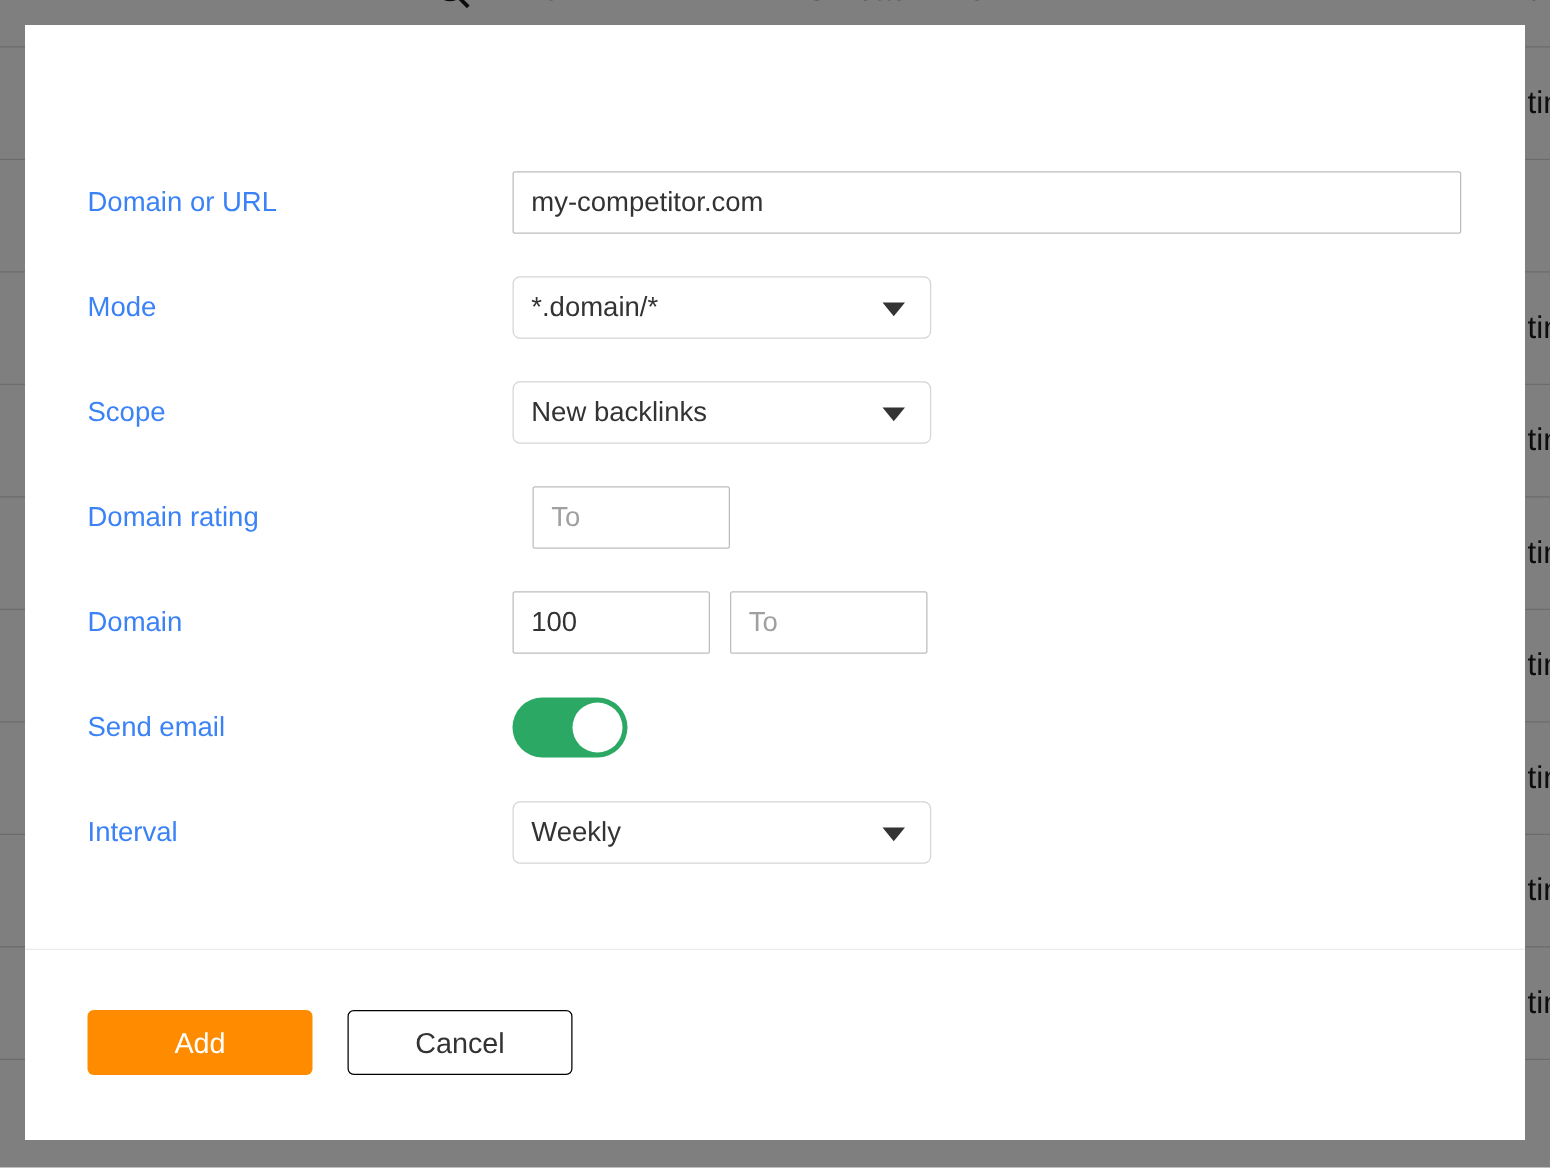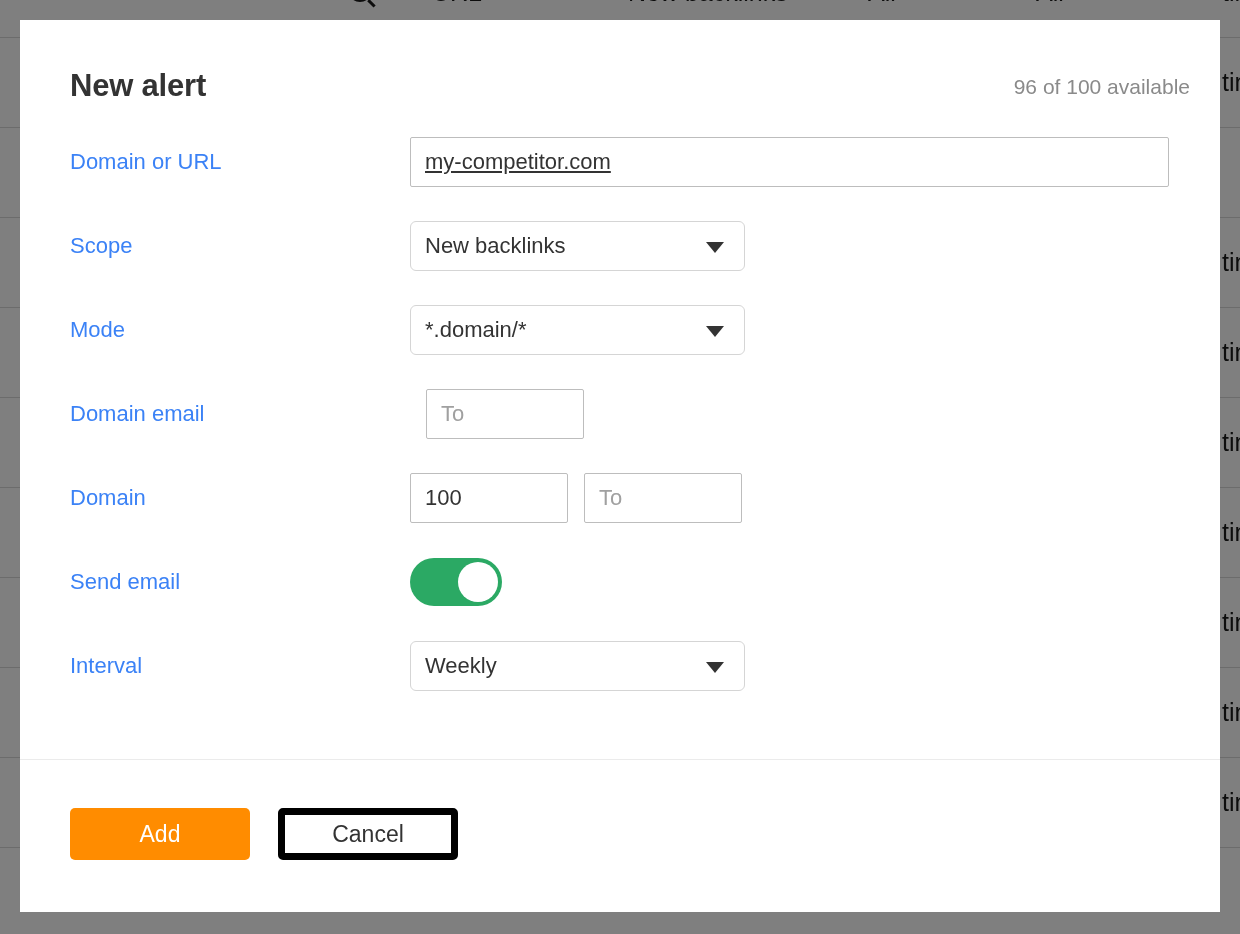--- a/index.html
+++ b/index.html
@@ -139,21 +139,21 @@
     border: 1px solid #bdbdbd;
     border-radius: 2px;
     background: #ffffff;
     font-family: "Liberation Sans", sans-serif;
     font-size: 22px;
     color: #333333;
     padding: 0 14px;
     outline: none;
   }
   .txt::placeholder { color: #a0a0a0; }
-  .txt.wide { width: 759px; text-decoration: underline; }
+  .txt.wide { width: 759px; }
   .txt.num { width: 158px; }
   .txt.num2 { width: 158px; margin-left: 16px; }
 
   
   .sel {
     box-sizing: border-box;
     position: relative;
     height: 50px;
     width: 335px;
     border: 1px solid #d5d5d5;
@@ -222,21 +222,21 @@
     left: 50px;
     width: 180px;
     background: #ff8c00;
     color: #ffffff;
   }
   #btn-cancel {
     left: 258px;
     width: 180px;
     background: #ffffff;
     color: #333333;
-    border: 7px solid #000000;
+    border: 1px solid #000000;
   }
 </style>
 </head>
 <body>
 
 <div id="page">
 
   <div id="bg-table">
     <div class="bg-row" style="top:-52px;position:relative;height:90px;">
       <span class="bg-cell bg-c-icon"><span class="mag"></span></span>
@@ -279,56 +279,52 @@
       <span class="bg-cell bg-c-time">tim</span>
     </div>
   </div>
 
   <div id="scrim"></div>
 
   <div id="modal">
 
     <div id="modal-body">
 
-      <div class="modal-head">
-        <div id="modal-title">New alert</div>
-        <div id="quota">96 of 100 available</div>
-      </div>
 
       <div class="form-rows">
 
         <div class="frow">
           <span class="flabel">Domain or URL</span>
           <span class="fctl">
             <input class="txt wide" type="text" value="my-competitor.com" style="">
+          </span>
+        </div>
+
+        <div class="frow">
+          <span class="flabel">Mode</span>
+          <span class="fctl">
+            <div class="sel">
+              <span>*.domain/*</span>
+              <span class="caret"></span>
+            </div>
           </span>
         </div>
 
         <div class="frow">
           <span class="flabel">Scope</span>
           <span class="fctl">
             <div class="sel">
               <span>New backlinks</span>
               <span class="caret"></span>
             </div>
           </span>
         </div>
 
         <div class="frow">
-          <span class="flabel">Mode</span>
-          <span class="fctl">
-            <div class="sel">
-              <span>*.domain/*</span>
-              <span class="caret"></span>
-            </div>
-          </span>
-        </div>
-
-        <div class="frow">
-          <span class="flabel">Domain email</span>
+          <span class="flabel">Domain rating</span>
           <span class="fctl">
             <input class="txt num2" type="text" placeholder="To" style="">
           </span>
         </div>
 
         <div class="frow">
           <span class="flabel">Domain</span>
           <span class="fctl">
             <input class="txt num" type="text" value="100" style="">
             <input class="txt num2" type="text" placeholder="To" style="">

